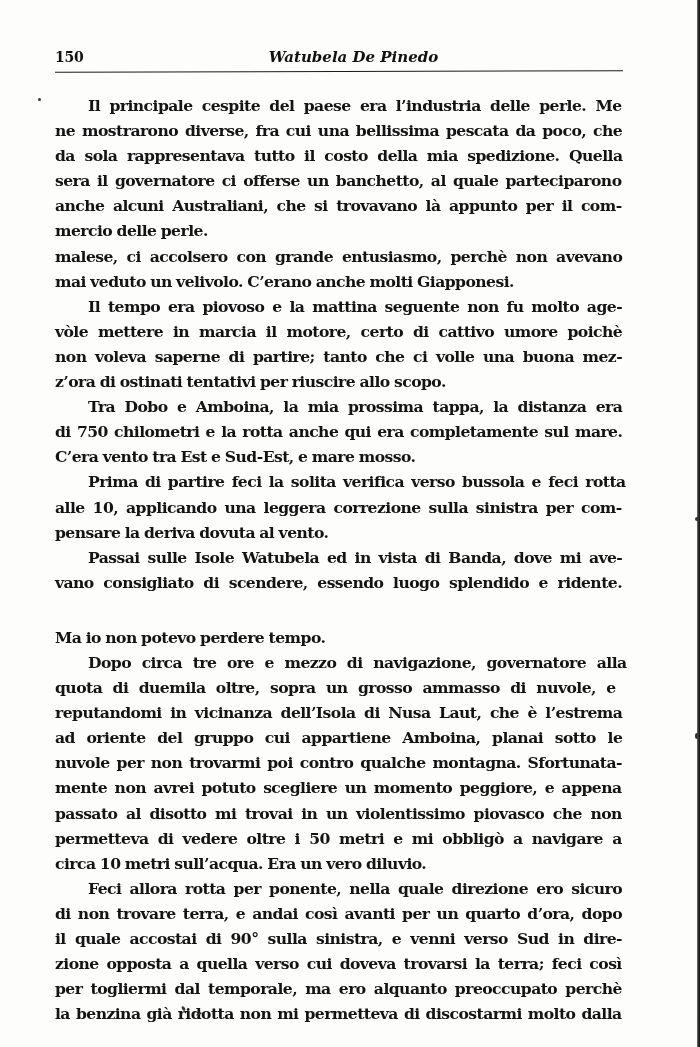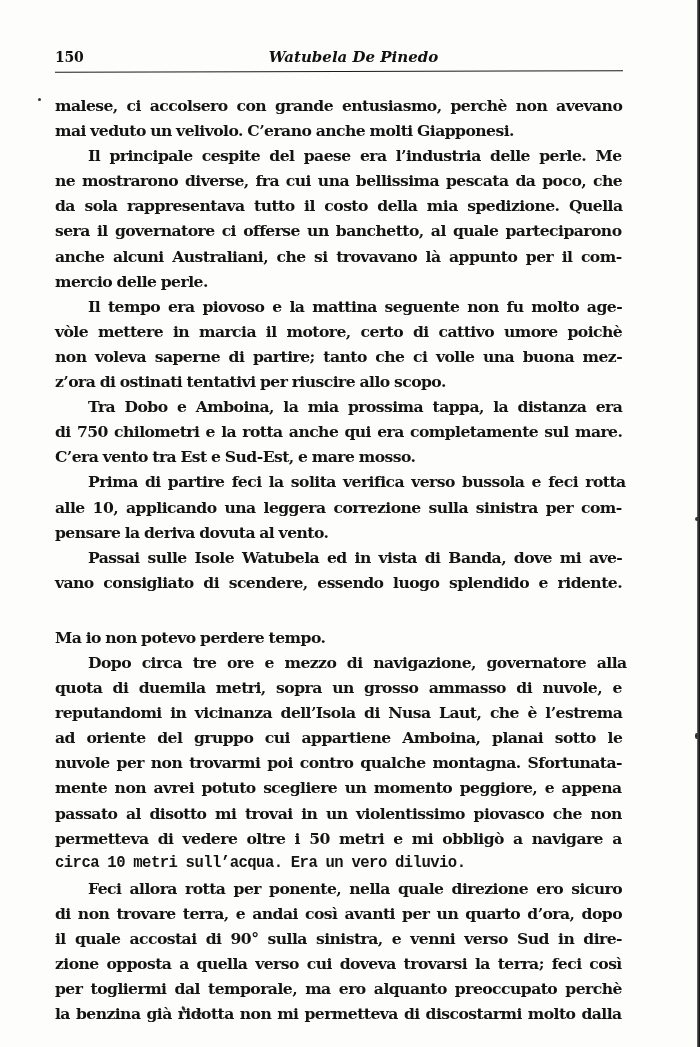--- a/index.html
+++ b/index.html
@@ -50,30 +50,30 @@
   <div class="right-edge"></div>
 
   <div class="header">
     <span class="page-number">150</span>
     <div class="running-head">Watubela De Pinedo</div>
   </div>
   <div class="header-rule"></div>
 
   <div class="body-text" id="body-text">
       <div>
-        <span class="line" style="display: block; text-align-last: auto; word-spacing: 4px; width: 567px;">malese, ci accolsero con grande entusiasmo, perchè non avevano</span>
-        <span class="line last" style="display: block; text-align-last: auto; width: 567px;">mai veduto un velivolo. C’erano anche molti Giapponesi.</span>
-      </div>
-      <div>
         <span class="line indent" style="display: block; text-align-last: auto; word-spacing: 4.38889px; width: 534px;">Il principale cespite del paese era l’industria delle perle. Me</span>
         <span class="line" style="display: block; text-align-last: auto; word-spacing: 2px; width: 567px;">ne mostrarono diverse, fra cui una bellissima pescata da poco, che</span>
         <span class="line" style="display: block; text-align-last: auto; word-spacing: 4.61111px; width: 567px;">da sola rappresentava tutto il costo della mia spedizione. Quella</span>
         <span class="line" style="display: block; text-align-last: auto; word-spacing: 2.27778px; width: 567px;">sera il governatore ci offerse un banchetto, al quale parteciparono</span>
         <span class="line" style="display: block; text-align-last: auto; word-spacing: 3.6px; width: 567px;">anche alcuni Australiani, che si trovavano là appunto per il com-</span>
         <span class="line last" style="display: block; text-align-last: auto; width: 567px;">mercio delle perle.</span>
+      </div>
+      <div>
+        <span class="line" style="display: block; text-align-last: auto; word-spacing: 4px; width: 567px;">malese, ci accolsero con grande entusiasmo, perchè non avevano</span>
+        <span class="line last" style="display: block; text-align-last: auto; width: 567px;">mai veduto un velivolo. C’erano anche molti Giapponesi.</span>
       </div>
       <div>
         <span class="line indent" style="display: block; text-align-last: auto; word-spacing: 2.95455px; width: 534px;">Il tempo era piovoso e la mattina seguente non fu molto age-</span>
         <span class="line" style="display: block; text-align-last: auto; word-spacing: 5px; width: 567px;">vòle mettere in marcia il motore, certo di cattivo umore poichè</span>
         <span class="line" style="display: block; text-align-last: auto; word-spacing: 3.68182px; width: 567px;">non voleva saperne di partire; tanto che ci volle una buona mez-</span>
         <span class="line last" style="display: block; text-align-last: auto; width: 567px;">z’ora di ostinati tentativi per riuscire allo scopo.</span>
       </div>
       <div>
         <span class="line indent" style="display: block; text-align-last: auto; word-spacing: 4.5px; width: 534px;">Tra Dobo e Amboina, la mia prossima tappa, la distanza era</span>
         <span class="line" style="display: block; text-align-last: auto; word-spacing: 1.31818px; width: 567px;">di 750 chilometri e la rotta anche qui era completamente sul mare.</span>
@@ -84,28 +84,28 @@
         <span class="line" style="display: block; text-align-last: auto; word-spacing: 3.05556px; width: 567px;">alle 10, applicando una leggera correzione sulla sinistra per com-</span>
         <span class="line last" style="display: block; text-align-last: auto; width: 567px;">pensare la deriva dovuta al vento.</span>
       </div>
       <div>
         <span class="line indent" style="display: block; text-align-last: auto; word-spacing: 2.95455px; width: 534px;">Passai sulle Isole Watubela ed in vista di Banda, dove mi ave-</span>
         <span class="line" style="display: block; text-align-last: auto; word-spacing: 4.75px; width: 567px;">vano consigliato di scendere, essendo luogo splendido e ridente.</span>
         <span class="line last" style="display: block; text-align-last: auto; width: 567px; margin-top: 30px;">Ma io non potevo perdere tempo.</span>
       </div>
       <div>
         <span class="line indent" style="display: block; text-align-last: auto; word-spacing: 5.72222px; width: 534px;">Dopo circa tre ore e mezzo di navigazione, governatore alla</span>
-        <span class="line" style="display: block; text-align-last: auto; word-spacing: 5.5px; width: 567px;">quota di duemila metri, sopra un grosso ammasso di nuvole, e</span>
+        <span class="line" style="display: block; text-align-last: auto; word-spacing: 5.5px; width: 567px;">quota di duemila oltre, sopra un grosso ammasso di nuvole, e</span>
         <span class="line" style="display: block; text-align-last: auto; word-spacing: 3.61111px; width: 567px;">reputandomi in vicinanza dell’Isola di Nusa Laut, che è l’estrema</span>
         <span class="line" style="display: block; text-align-last: auto; word-spacing: 6.72222px; width: 567px;">ad oriente del gruppo cui appartiene Amboina, planai sotto le</span>
         <span class="line" style="display: block; text-align-last: auto; word-spacing: 2px; width: 567px;">nuvole per non trovarmi poi contro qualche montagna. Sfortunata-</span>
         <span class="line" style="display: block; text-align-last: auto; word-spacing: 2.61111px; width: 567px;">mente non avrei potuto scegliere un momento peggiore, e appena</span>
         <span class="line" style="display: block; text-align-last: auto; word-spacing: 3.7px; width: 567px;">passato al disotto mi trovai in un violentissimo piovasco che non</span>
         <span class="line" style="display: block; text-align-last: auto; word-spacing: 4.33333px; width: 567px;">permetteva di vedere oltre i 50 metri e mi obbligò a navigare a</span>
-        <span class="line last" style="display: block; text-align-last: auto; width: 567px; font-family: Liberation Mono, monospace;">circa 10 metri sull’acqua. Era un vero diluvio.</span>
+        <span class="line last" style="display: block; text-align-last: auto; width: 567px;">circa 10 metri sull’acqua. Era un vero diluvio.</span>
       </div>
       <div>
         <span class="line indent" style="display: block; text-align-last: auto; word-spacing: 3.27778px; width: 534px;">Feci allora rotta per ponente, nella quale direzione ero sicuro</span>
         <span class="line" style="display: block; text-align-last: auto; word-spacing: 2.25px; width: 567px;">di non trovare terra, e andai così avanti per un quarto d’ora, dopo</span>
         <span class="line" style="display: block; text-align-last: auto; word-spacing: 4.25px; width: 567px;">il quale accostai di 90° sulla sinistra, e venni verso Sud in dire-</span>
         <span class="line" style="display: block; text-align-last: auto; word-spacing: 2.95455px; width: 567px;">zione opposta a quella verso cui doveva trovarsi la terra; feci così</span>
         <span class="line" style="display: block; text-align-last: auto; word-spacing: 3.25px; width: 567px;">per togliermi dal temporale, ma ero alquanto preoccupato perchè</span>
         <span class="line" style="display: block; text-align-last: auto; word-spacing: 1.1px; width: 567px;">la benzina già ridotta non mi permetteva di discostarmi molto dalla</span>
       </div>
     </div>

